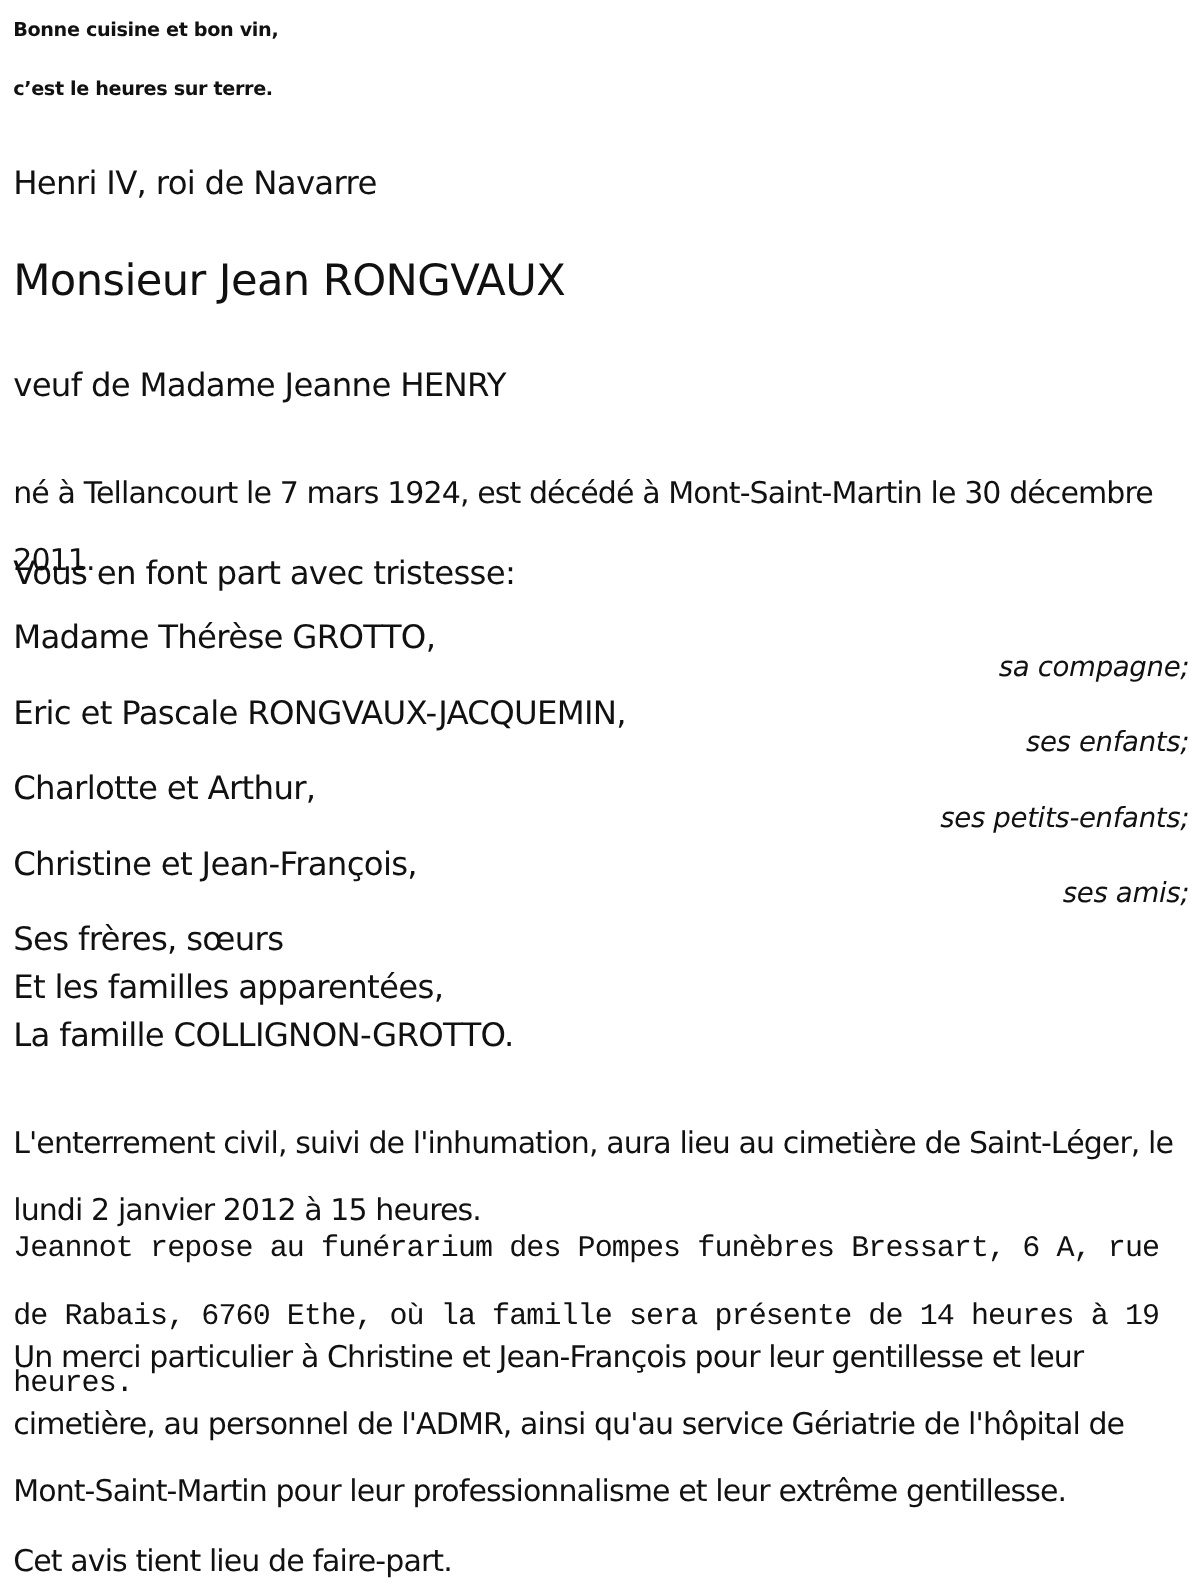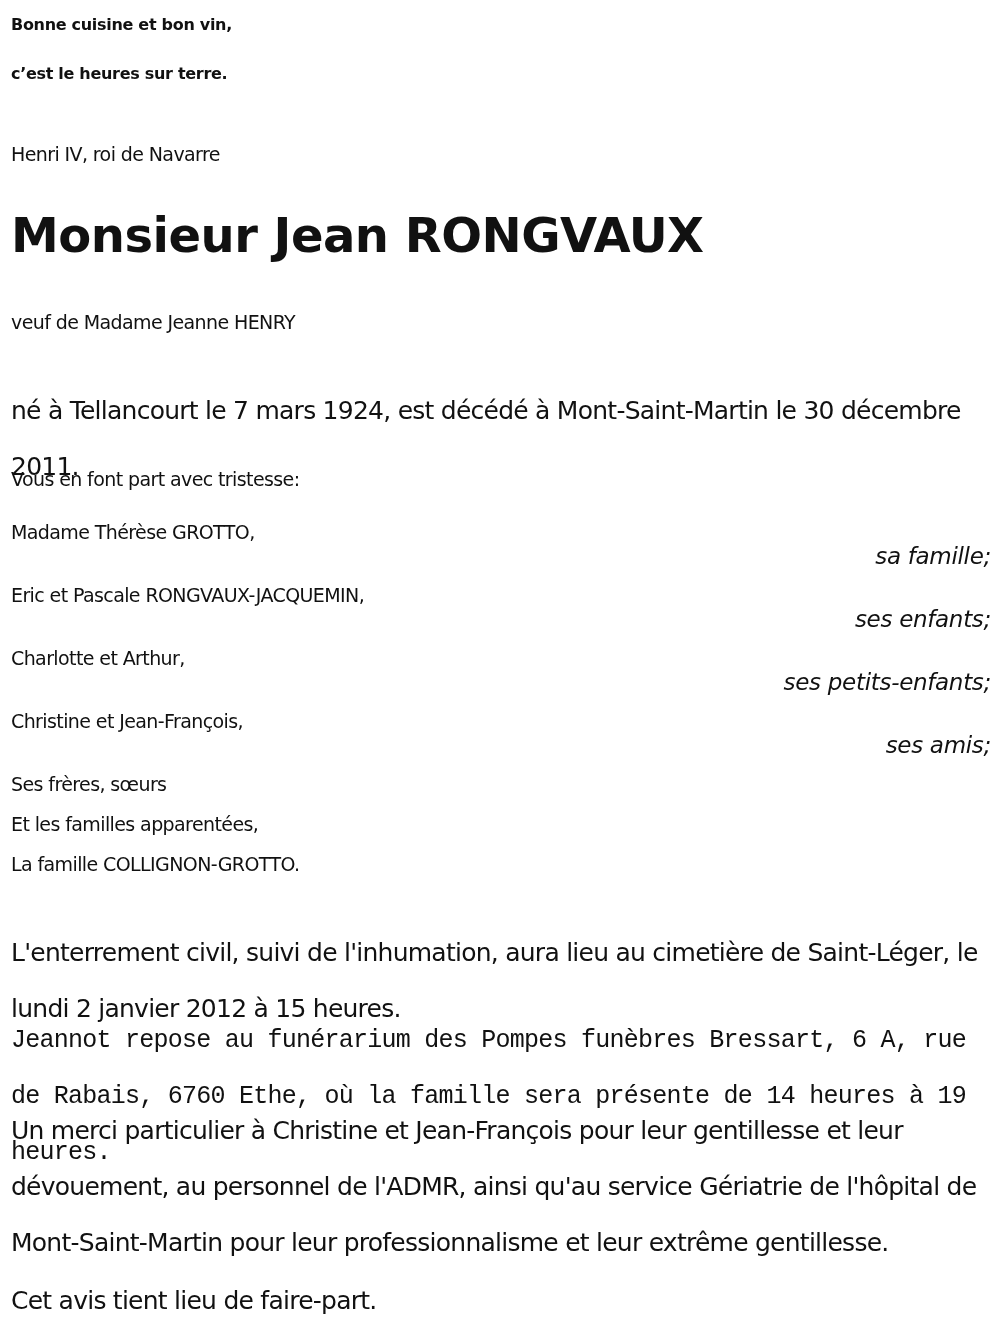--- a/index.html
+++ b/index.html
@@ -2,23 +2,23 @@
 <html><head>
 <meta charset="utf-8">
 <style>
   html, body { margin: 0; padding: 0; background: #ffffff; }
   body {
     width: 1000px; height: 1328px; position: relative; overflow: hidden;
     color: #111111;
     font-family: "DejaVu Sans", sans-serif;
   }
   .doc { position: absolute; left: 11px; top: 0; width: 980px; }
-  .line { position: absolute; left: 0; white-space: nowrap; font-size: 19px; letter-spacing: -0.6px; line-height: 30px; }
+  .line { position: absolute; left: 0; white-space: nowrap; font-size: 27px; letter-spacing: -0.6px; line-height: 30px; }
   .quote { font-weight: bold; font-size: 16px; letter-spacing: -0.3px; }
-  .title { font-weight: bold; font-size: 48px; letter-spacing: -0.5px; line-height: 44px; }
+  .title { font-weight: normal; font-size: 36px; letter-spacing: -0.5px; line-height: 44px; }
   .role { position: absolute; right: 0; font-style: italic; font-size: 23px; letter-spacing: -0.3px; line-height: 28px; white-space: nowrap; }
   .para { position: absolute; left: 0; width: 985px; font-size: 25px; letter-spacing: -0.75px; line-height: 56px; }
 </style>
 </head>
 <body>
 
 <div class="doc">
 
   <div class="line quote" style="top:10px;">Bonne cuisine et bon vin,</div>
   <div class="line quote" style="top:59px;">c’est le heures sur terre.</div>
@@ -26,33 +26,33 @@
 
   <div class="line title" style="top:213px;">Monsieur Jean RONGVAUX</div>
 
   <div class="line" style="top:307px;">veuf de Madame Jeanne HENRY</div>
 
   <div class="para" style="top:383px;">né à Tellancourt le 7 mars 1924, est décédé à Mont-Saint-Martin le 30 décembre 2011.</div>
 
   <div class="line" style="top:464px;">Vous en font part avec tristesse:</div>
 
   <div class="line" style="top:517px;">Madame Thérèse GROTTO,</div>
-  <div class="role" style="top:542px;">sa famille;</div>
+  <div class="role" style="top:542px;">sa compagne;</div>
 
   <div class="line" style="top:580px;">Eric et Pascale RONGVAUX-JACQUEMIN,</div>
   <div class="role" style="top:605px;">ses enfants;</div>
 
   <div class="line" style="top:643px;text-align:right;">Charlotte et Arthur,</div>
   <div class="role" style="top:668px;">ses petits-enfants;</div>
 
   <div class="line" style="top:706px;">Christine et Jean-François,</div>
   <div class="role" style="top:731px;">ses amis;</div>
 
   <div class="line" style="top:769px;">Ses frères, sœurs</div>
   <div class="line" style="top:809px;">Et les familles apparentées,</div>
   <div class="line" style="top:849px;">La famille COLLIGNON-GROTTO.</div>
 
   <div class="para" style="top:925px;">L'enterrement civil, suivi de l'inhumation, aura lieu au cimetière de Saint-Léger, le lundi 2 janvier 2012 à 15 heures.</div>
   <div class="para" style="top:1013px;font-family:Liberation Mono, monospace;">Jeannot repose au funérarium des Pompes funèbres Bressart, 6 A, rue de Rabais, 6760 Ethe, où la famille sera présente de 14 heures à 19 heures.</div>
-  <div class="para" style="top:1103px;">Un merci particulier à Christine et Jean-François pour leur gentillesse et leur dévouement, au personnel de l'ADMR, ainsi qu'au service Gériatrie de l'hôpital de Mont-Saint-Martin pour leur professionnalisme et leur extrême gentillesse.</div>
+  <div class="para" style="top:1103px;">Un merci particulier à Christine et Jean-François pour leur gentillesse et leur cimetière, au personnel de l'ADMR, ainsi qu'au service Gériatrie de l'hôpital de Mont-Saint-Martin pour leur professionnalisme et leur extrême gentillesse.</div>
   <div class="para" style="top:1273px;">Cet avis tient lieu de faire-part.</div>
 
 </div>
 
 </body></html>

